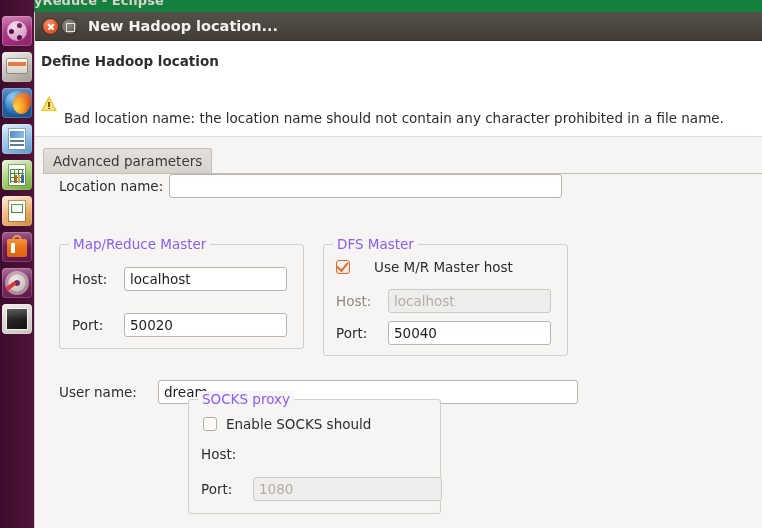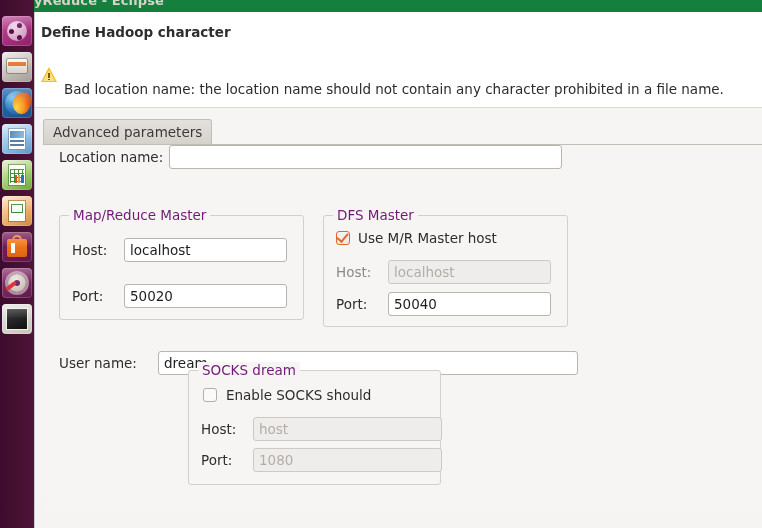--- a/index.html
+++ b/index.html
@@ -375,21 +375,21 @@
     border: 1px solid #d3cfca;
     border-radius: 3px;
     background: #f6f5f4;
   }
   .group > .glegend {
     position: absolute;
     top: -9px; left: 9px;
     padding: 0 4px;
     background: #f6f5f4;
     font-size: 13.5px;
-    color: #701a75;
+    color: #8b5cf6;
     white-space: nowrap;
   }
 
   #mr-group  { left: 16px;  top: 70px;  width: 245px; height: 105px; }
   #dfs-group { left: 280px; top: 70px;  width: 245px; height: 112px; }
   #socks-group { left: 145px; top: 225px; width: 253px; height: 115px; }
 
   .mr-row { position: absolute; }
   .mr-row .lbl { width: 52px; }
 
@@ -483,25 +483,30 @@
       </div>
       <div class="licon ic-term">
         <span class="scr"></span>
         <span class="gloss"></span>
       </div>
     </div>
   </div>
 
   <div class="dialog">
 
+    <div class="titlebar">
+      <div class="tb-btn tb-close"></div>
+      <div class="tb-btn tb-max"></div>
+      <div class="tb-title">New Hadoop location...</div>
+    </div>
 
     <div class="dlg-body">
 
       <div class="header-area">
-        <div class="hdr-title">Define Hadoop character</div>
+        <div class="hdr-title">Define Hadoop location</div>
         <div class="hdr-msg-row">
           <span class="warn-icon">
             <span class="tri"></span>
               <span class="tri-in"></span>
             <span class="bang"></span>
               <span class="dot"></span>
           </span>
           <span class="hdr-msg">Bad location name: the location name should not contain any character prohibited in a file name.</span>
         </div>
       </div>
@@ -526,46 +531,45 @@
           <div class="row mr-row" style="left:12px; top:68px;">
             <span class="lbl">Port:</span>
             <input class="txt" style="width: 163px;" type="text" value="50020">
           </div>
         </div>
 
         <div class="group" id="dfs-group">
           <span class="glegend">DFS Master</span>
           <div class="row mr-row" style="left:12px; top:14px;">
             <span class="chk on"></span>
-            <span class="lbl" style="margin-left:8px">Use M/R Master host</span>
+            <span class="lbl" style="margin-left:24px">Use M/R Master host</span>
           </div>
           <div class="row mr-row" style="left:12px; top:44px;">
             <span class="lbl" style="color:#8d8982">Host:</span>
             <input class="txt disabled gtext-disabled" style="width: 163px;" type="text" disabled="" placeholder="localhost">
           </div>
           <div class="row mr-row" style="left:12px; top:76px;">
             <span class="lbl">Port:</span>
             <input class="txt" style="width: 163px;" type="text" value="50040">
           </div>
         </div>
 
         <div class="row user-row">
           <span class="lbl">User name:</span>
           <input class="txt user-input" type="text" value="dream" style="">
         </div>
 
         <div class="group" id="socks-group">
-          <span class="glegend">SOCKS dream</span>
+          <span class="glegend">SOCKS proxy</span>
           <div class="row mr-row" style="left:14px; top:16px;">
             <span class="chk off"></span>
             <span class="lbl" style="margin-left:9px">Enable SOCKS should</span>
           </div>
           <div class="row mr-row" style="left:12px; top:46px;">
             <span class="lbl">Host:</span>
-            <input class="txt disabled gtext-disabled" style="width: 189px;" type="text" disabled="" placeholder="host">
           </div>
           <div class="row mr-row" style="left:12px; top:77px;">
             <span class="lbl">Port:</span>
             <input class="txt disabled gtext-disabled" style="width: 189px;" type="text" disabled="" placeholder="1080">
           </div>
         </div>
 
       </div>
     </div>
   </div>

